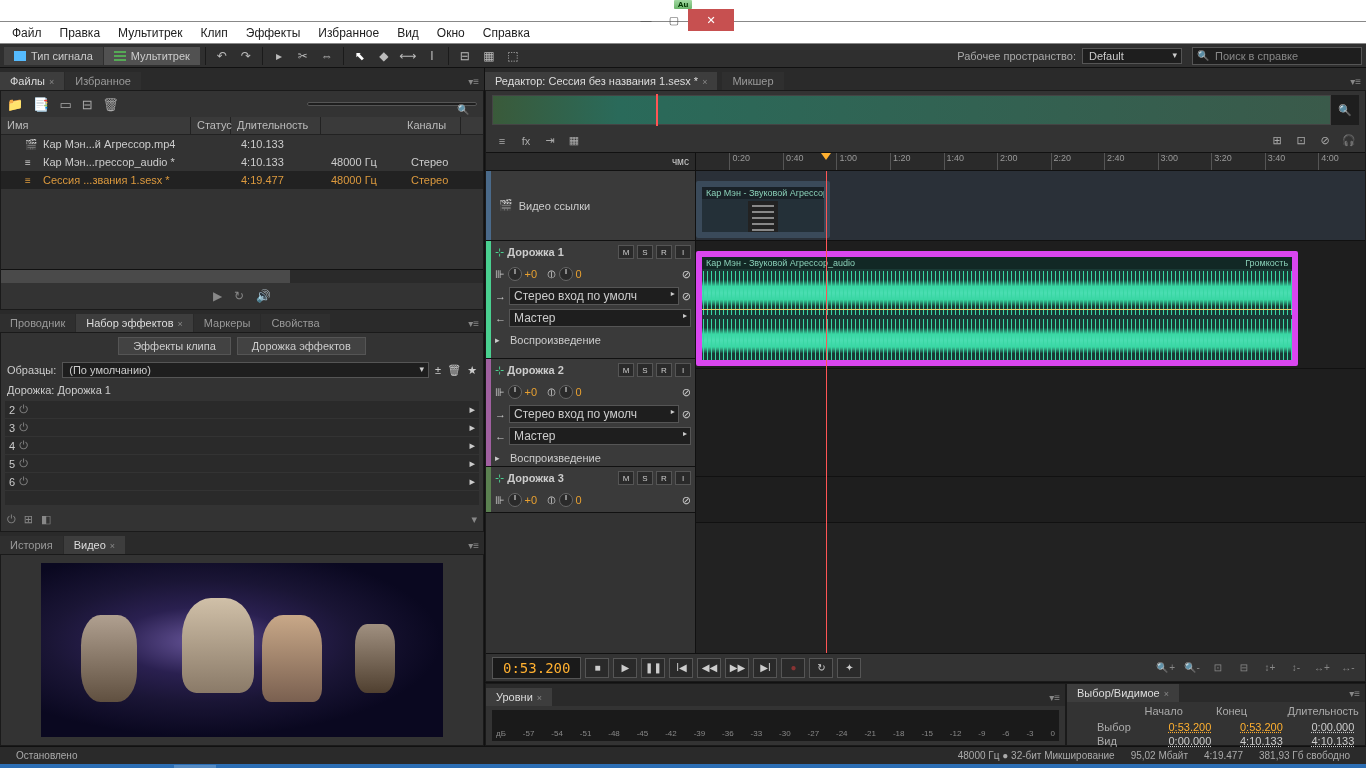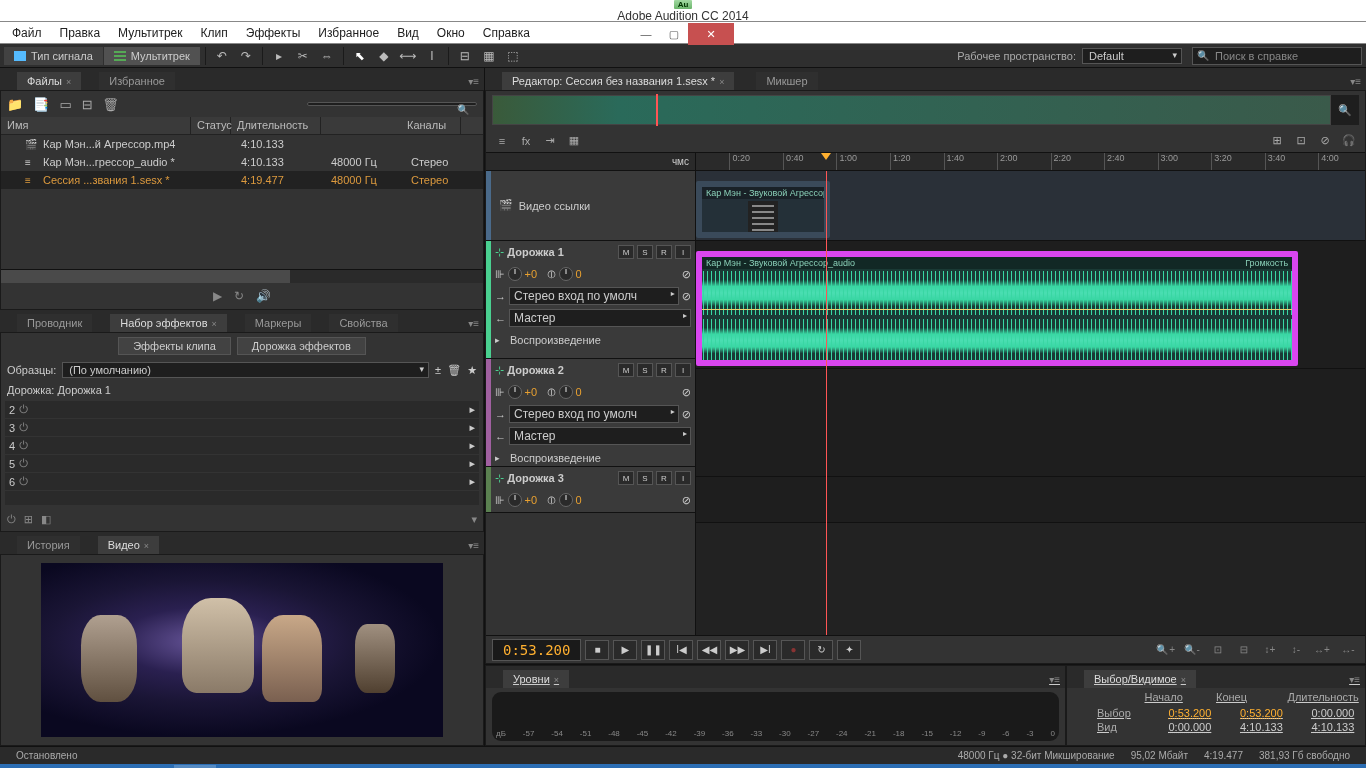--- a/index.html
+++ b/index.html
@@ -22,21 +22,21 @@
 .dropdown { background: #1e1e1e; border: 1px solid #555; padding: 1px 20px 1px 6px; font-size: 11px; color: #ccc; position: relative; min-width:100px; }
 .dropdown::after { content: '▾'; position: absolute; right: 4px; font-size: 9px; }
 .search-box { background: #1e1e1e; border: 1px solid #555; padding: 2px 6px 2px 22px; width: 170px; position: relative; color: #888; font-size:11px; }
 .search-box::before { content: '🔍'; position: absolute; left: 4px; font-size: 10px; }
 
 .main-area { display: flex; height: 678px; }
 
 
 .left-col { width: 485px; display: flex; flex-direction: column; background: #2a2a2a; border-right: 1px solid #111; }
 .panel-tabs { display: flex; height: 22px; background: #2a2a2a; align-items:flex-end; }
-.ptab { padding: 3px 10px; background: #2f2f2f; color: #999; font-size: 11px; margin-right:1px;margin-left:17px; }
+.ptab { padding: 3px 10px; background: #2f2f2f; color: #999; font-size: 11px; margin-right:1px; }
 .ptab.active { background: #3d3d3d; color: #ddd; }
 .ptab .close { margin-left: 4px; font-size: 9px; color: #888; }
 .panel-menuico { margin-left:auto; padding:3px 5px; color:#888; font-size:10px; }
 
 .files-panel { flex: 0 0 220px; background: #333; border: 1px solid #1a1a1a; display:flex; flex-direction:column; }
 .files-toolbar { height: 26px; display: flex; align-items: center; padding: 0 6px; gap: 10px; }
 .files-toolbar .fico { color: #aaa; font-size: 13px; }
 .files-search { margin-left: auto; background: #1e1e1e; border: 1px solid #555; border-radius: 9px; width: 170px; padding: 1px 8px; font-size: 11px; color:#888; position:relative; }
 .files-search::before { content:'🔍'; position:absolute; right:6px; font-size:10px; }
 .files-head { display: flex; background: #3a3a3a; height: 18px; border-bottom: 1px solid #222; font-size: 11px; color: #bbb; }
@@ -127,23 +127,23 @@
   opacity:0.9; margin:2px 0; }
 .wave.bot{margin-top:4px;}
 .clip-line{position:absolute;left:0;right:0;top:50%;height:1px;background:#e8d070;}
 .film-ico{width:30px;height:38px;margin:2px auto;background:repeating-linear-gradient(#222 0 4px,#888 4px 6px);border-left:4px solid #222;border-right:4px solid #222;position:relative;}
 
 .transport-row { height:28px; display:flex; align-items:center; padding:0 6px; gap:4px; border-top:1px solid #111; }
 .timecode { background:#1a1a1a; border:1px solid #555; padding:2px 10px; color:#ffb030; font-size:14px; font-family:monospace; margin-right:auto; }
 .trans-btn { width:24px;height:20px;background:#2a2a2a;border:1px solid #555;display:flex;align-items:center;justify-content:center;font-size:10px; }
 .zoom-ico { width:20px;height:18px;display:flex;align-items:center;justify-content:center;color:#888;font-size:10px;margin:0 1px; }
 
-.bottom-row { height:82px; display:flex; border-top:1px solid #111;text-decoration:underline; }
+.bottom-row { height:64px; display:flex; border-top:1px solid #111; }
 .levels-panel { flex:1; background:#333;border:1px solid #1a1a1a; display:flex;flex-direction:column;}
-.levels-body{flex:1;background:#1a1a1a;margin:4px 6px;position:relative;border-radius:9px;}
+.levels-body{flex:1;background:#1a1a1a;margin:4px 6px;position:relative;}
 .levels-scale{position:absolute;bottom:0;left:0;right:0;height:12px;display:flex;justify-content:space-between;padding:0 4px;font-size:8px;color:#888;}
 .sel-panel{width:300px;background:#333;border:1px solid #1a1a1a;display:flex;flex-direction:column;font-size:11px;}
 .sel-head { display:flex; padding:3px 6px; }
 .sel-head span{flex:1;color:#aaa;}
 .sel-row{display:flex;padding:1px 6px;}
 .sel-row span{flex:1;margin-left:24px;}
 .sel-row .lbl{color:#aaa;}
 .sel-row .v1{color:#ffb030;text-decoration:underline dotted;}
 .sel-row .v2{color:#ccc;text-decoration:underline dotted;}
 
@@ -155,21 +155,20 @@
 .task-ico { width:42px;height:26px;display:flex;align-items:center;justify-content:center;font-size:14px;margin-right:1px; }
 .task-ico.active{background:rgba(255,255,255,.2);border-bottom:2px solid #8ac0f0;}
 .task-tray{margin-left:auto;display:flex;align-items:center;gap:8px;padding-right:6px;color:#fff;font-size:10px;}
 .task-time{text-align:center;line-height:11px;}
 </style>
 </head>
 <body>
 
 <div class="titlebar">
   <div class="app-logo">Au</div>
-  <div class="title-text">Adobe Audition CC 2014</div>
   <div class="win-controls">
     <div class="win-btn">—</div>
     <div class="win-btn">▢</div>
     <div class="win-btn win-close">✕</div>
   </div>
 </div>
 
 <div class="menubar">
   <div class="menu-item">Файл</div>
   <div class="menu-item">Правка</div>

